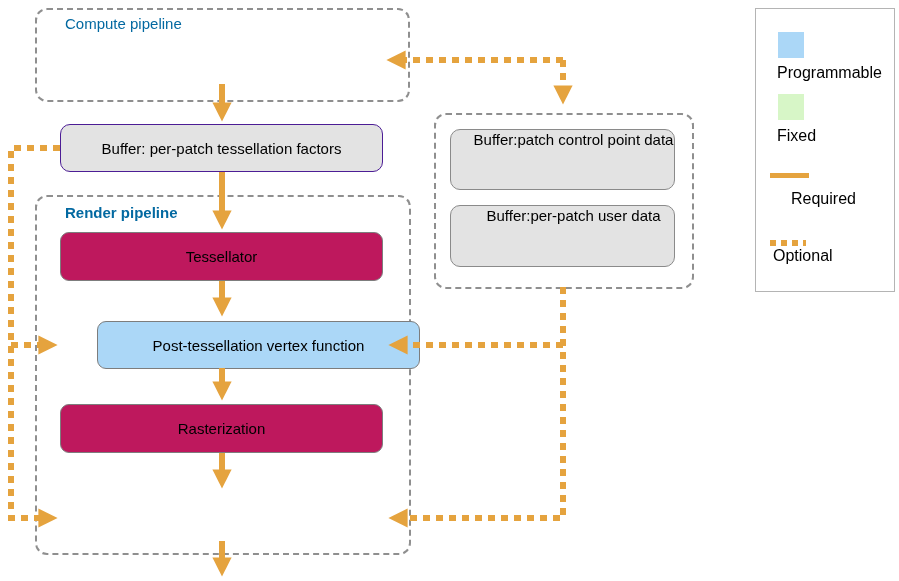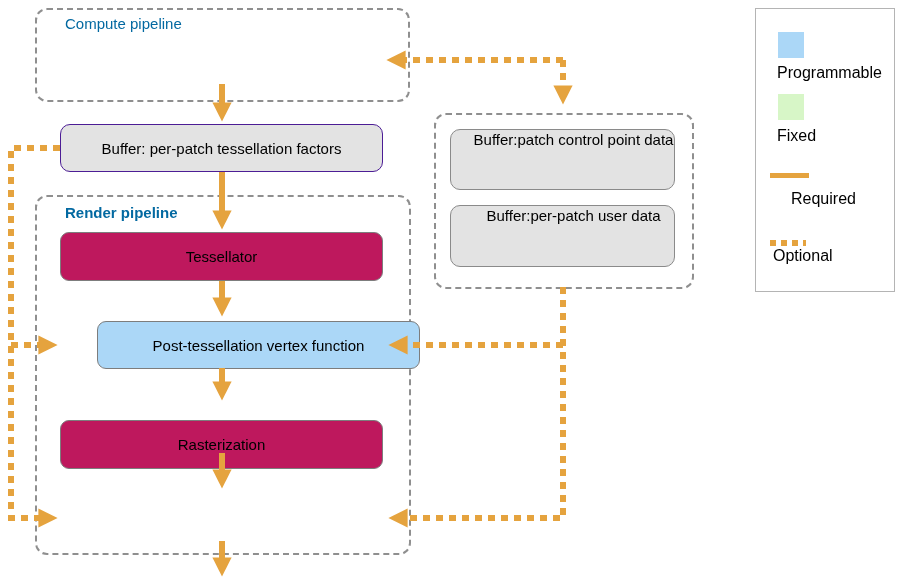--- a/index.html
+++ b/index.html
@@ -48,21 +48,21 @@
     <div class="group-label" style="left:28px;top:5px;">Compute pipeline</div>
   </div>
 
   <div class="node buffer" style="left:60px;top:124px;width:321px;height:46px;border-radius:10px;">Buffer: per-patch tessellation factors</div>
 
   <div class="group" style="left:35px;top:195px;width:372px;height:356px;">
     <div class="group-label" style="left:28px;top:7px;font-weight:bold;">Render pipeline</div>
   </div>
   <div class="node fixed" style="left:60px;top:232px;width:321px;height:47px;">Tessellator</div>
   <div class="node programmable" style="left:52px;top:321px;width:321px;height:46px;margin-left:45px;">Post-tessellation vertex function</div>
-  <div class="node fixed" style="left:60px;top:420px;width:321px;height:47px;">Rasterization</div>
+  <div class="node fixed" style="left:60px;top:404px;width:321px;height:47px;">Rasterization</div>
 
   <div class="group" style="left:434px;top:113px;width:256px;height:172px;"></div>
   <div class="buffer-multi" style="left:450px;top:129px;width:225px;height:61px;">
     <span>Buffer:</span>
     <span>patch control point data</span>
   </div>
   <div class="buffer-multi" style="left:450px;top:205px;width:225px;height:62px;">
     <span>Buffer:</span>
     <span>per-patch user data</span>
   </div>

